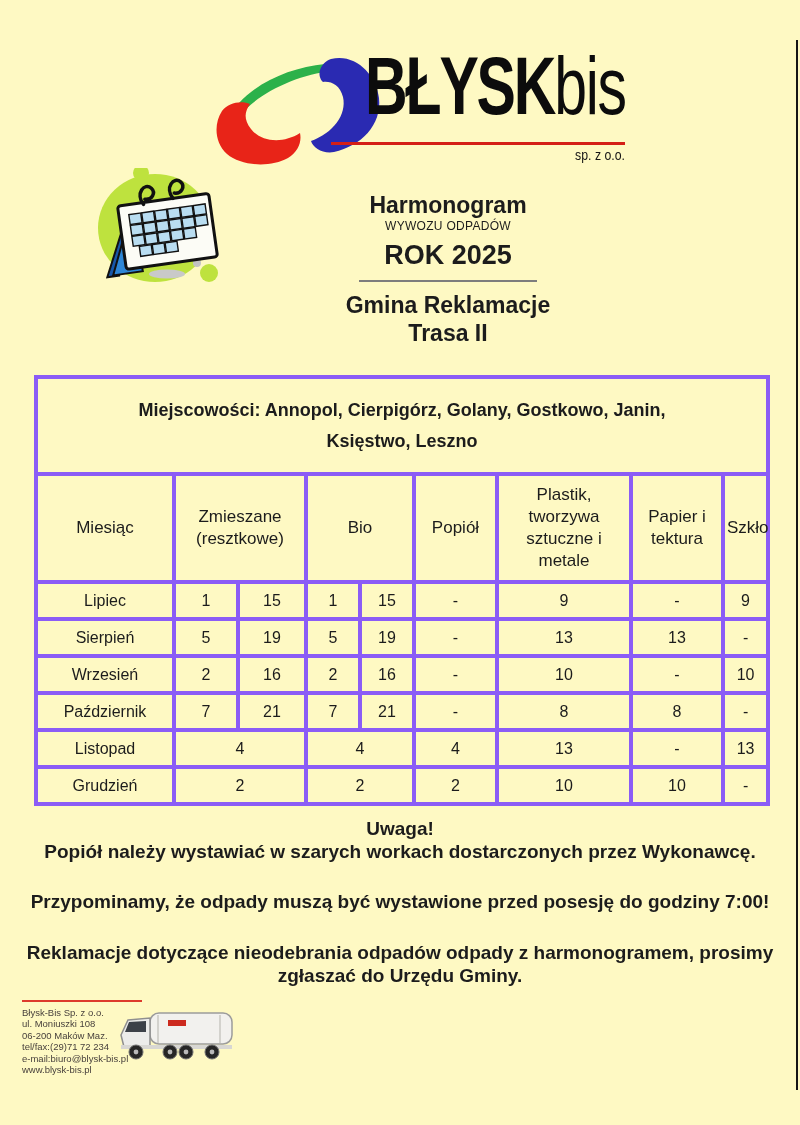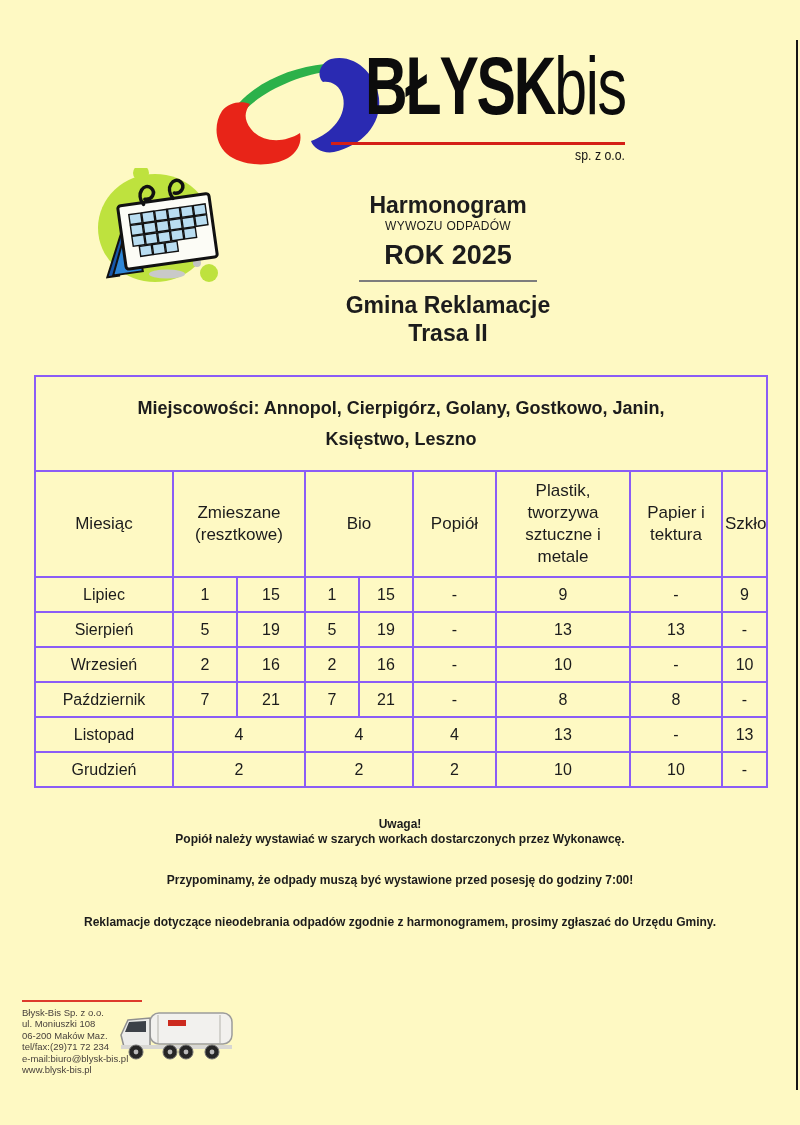--- a/index.html
+++ b/index.html
@@ -28,29 +28,29 @@
   .t-harmonogram{font-size:23px;font-weight:bold;line-height:1.1;}
   .t-sub{font-size:12px;margin-top:1px;letter-spacing:0.3px;}
   .t-rok{font-size:27px;font-weight:bold;margin-top:7px;}
   .t-rule{width:178px;height:2px;background:#7d7d7d;margin:9px auto 10px auto;}
   .t-gmina{font-size:23px;font-weight:bold;line-height:1.2;}
   .t-trasa{font-size:23px;font-weight:bold;line-height:1.2;}
 
   
   .sched{position:absolute;left:34px;top:375px;}
   table{border-collapse:collapse;table-layout:fixed;width:732px;}
-  td{border:2px solid #8b5cf6;text-align:center;vertical-align:middle;padding:0 2px;}
+  td{border:4px solid #8b5cf6;text-align:center;vertical-align:middle;padding:0 2px;}
   .row-localities td{height:93px;font-weight:bold;font-size:18px;}
   .row-localities .loc-inner{max-width:600px;margin:0 auto;line-height:1.7;}
   .row-head td{height:104px;font-weight:normal;font-size:17px;line-height:1.3;}
   .row-data td{height:33px;font-size:16px;}
 
   
   .notes{position:absolute;left:20px;top:817px;width:760px;text-align:center;
-    font-weight:bold;font-size:12px;line-height:1.22;}
+    font-weight:bold;font-size:19px;line-height:1.22;}
   .notes p{margin:0;}
   .notes .gap{margin-top:27px;}
 
   
   .footer{position:absolute;left:22px;top:1000px;width:240px;height:80px;}
   .footer-rule{width:120px;height:2px;background:#dd3a2c;margin-bottom:5px;}
   .footer-lines{font-size:9.5px;line-height:1.2;color:#463f3b;}
   .truck{position:absolute;left:90px;top:7px;}
 </style>
 </head>
@@ -216,21 +216,21 @@
     </tbody>
       </table>
   </div>
 
   <div class="notes">
     <p>
       <span>Uwaga!</span><br>
       <span>Popiół należy wystawiać w szarych workach dostarczonych przez Wykonawcę.</span>
     </p>
     <p class="gap">Przypominamy, że odpady muszą być wystawione przed posesję do godziny 7:00!</p>
-    <p class="gap">Reklamacje dotyczące nieodebrania odpadów zgodnie z harmonogramem, prosimy zgłaszać do Urzędu Gminy.</p>
+    <p class="gap">Reklamacje dotyczące nieodebrania odpadów odpady z harmonogramem, prosimy zgłaszać do Urzędu Gminy.</p>
   </div>
 
   <div class="footer">
     <div class="footer-rule"></div>
     <div class="footer-lines">
       <div>Błysk-Bis Sp. z o.o.</div>
       <div>ul. Moniuszki 108</div>
       <div>06-200 Maków Maz.</div>
       <div>tel/fax:(29)71 72 234</div>
       <div>e-mail:biuro@blysk-bis.pl</div>

